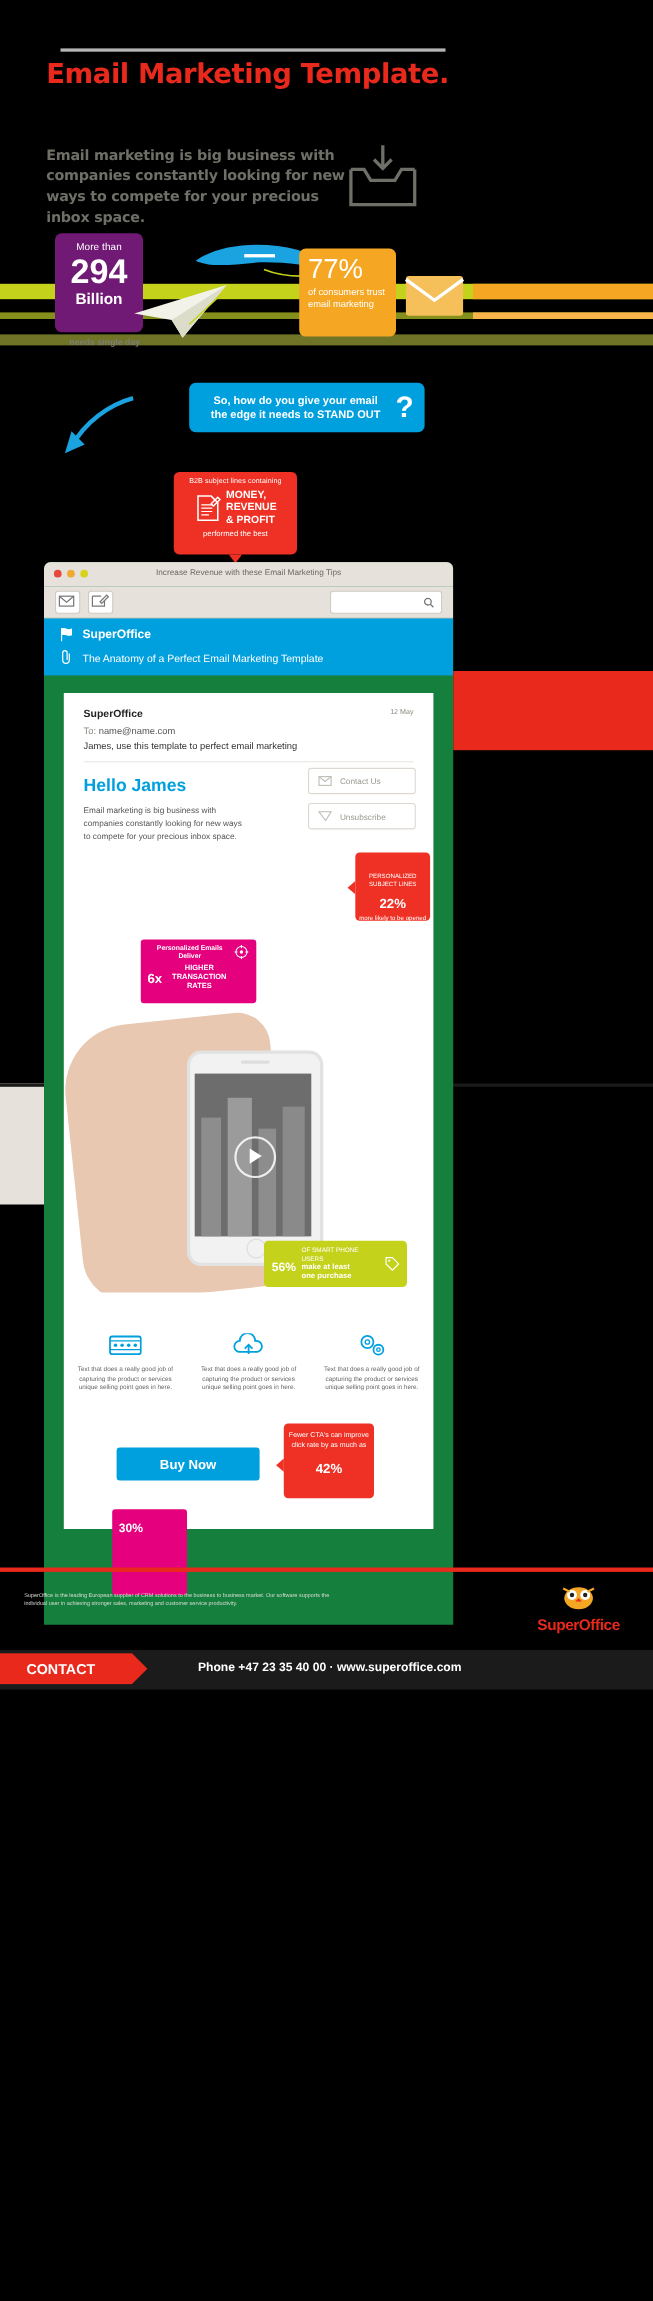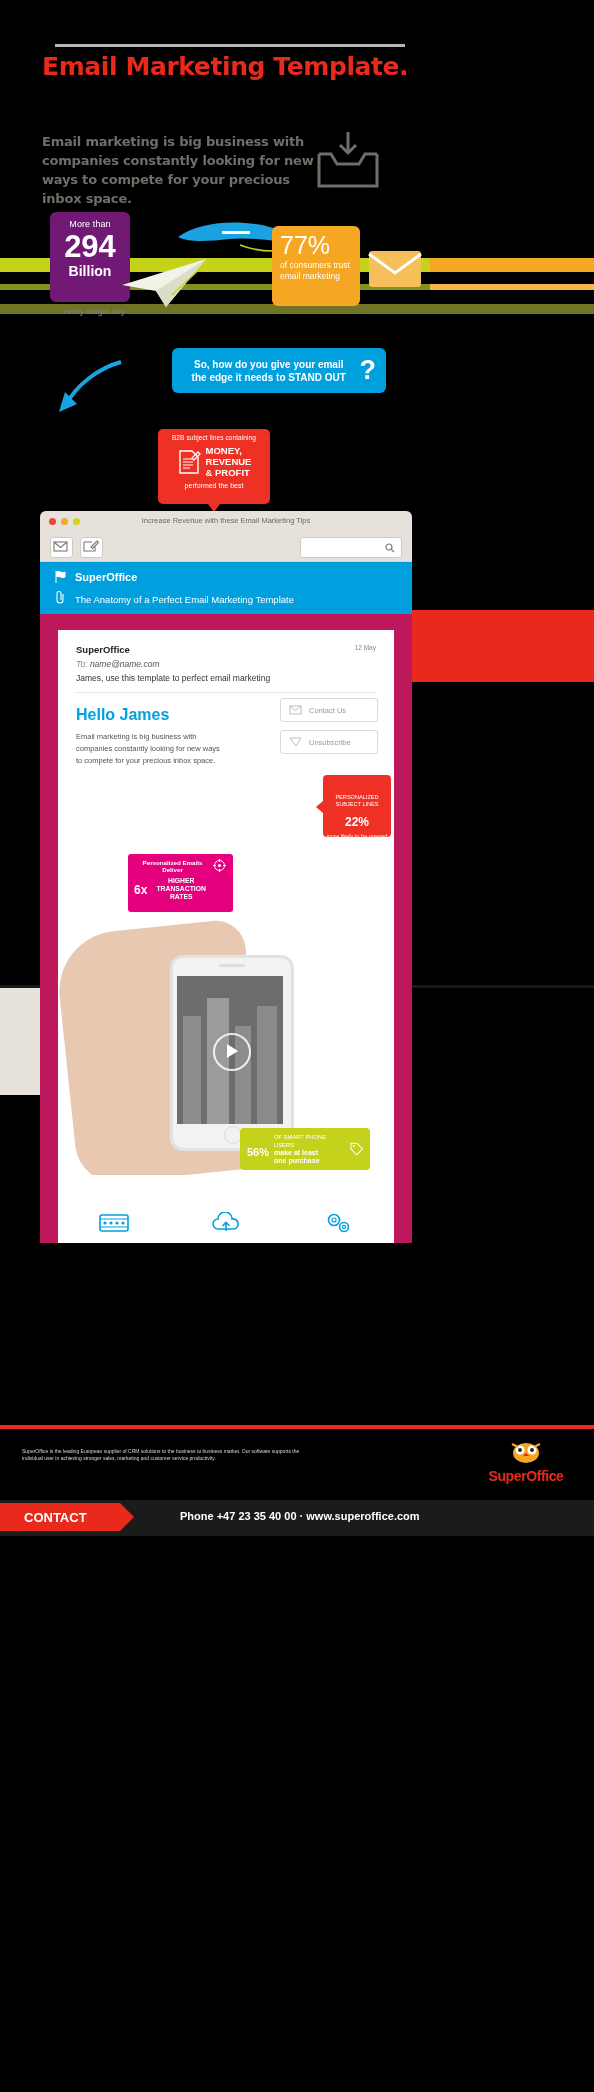--- a/index.html
+++ b/index.html
@@ -59,21 +59,21 @@
   .money{position:absolute;left:158px;top:429px;width:112px;height:75px;
          background:#ee3124;border-radius:5px;color:#fff;text-align:center;padding-top:5px;box-sizing:border-box;}
   .money .top{font-size:6.5px;letter-spacing:.1px;}
   .money .mid{display:flex;align-items:center;justify-content:center;margin-top:4px;gap:5px;}
   .money .mid .words{font-size:9.5px;font-weight:bold;line-height:11px;text-align:left;}
   .money .bot{font-size:7px;margin-top:4px;}
   .money .tail{position:absolute;left:50%;margin-left:-6px;bottom:-8px;width:0;height:0;
                border-left:6px solid transparent;border-right:6px solid transparent;border-top:8px solid #ee3124;}
 
   
-  .win{position:absolute;left:40px;top:511px;width:372px;height:732px;background:#be185d;
+  .win{position:absolute;left:40px;top:511px;width:372px;height:966px;background:#15803d;
        border-radius:6px 6px 0 0;overflow:hidden;}
   .win-bar{height:22px;background:#e6e2db;position:relative;}
   .dots{position:absolute;left:9px;top:7px;display:flex;gap:5px;}
   .dot{width:7px;height:7px;border-radius:50%;}
   .d1{background:#e8483c;} .d2{background:#f0a92f;} .d3{background:#d7d21c;}
   .win-title{position:absolute;left:0;right:0;top:5px;text-align:center;font-size:7.5px;color:#6a6a62;}
   .win-tools{height:28px;background:#e6e2db;position:relative;border-bottom:1px solid #d6d2ca;}
   .tool{position:absolute;top:4px;width:21px;height:19px;background:#fff;border:1px solid #cfcbc3;border-radius:3px;}
   .tool1{left:10px;} .tool2{left:40px;}
   .searchbox{position:absolute;right:10px;top:4px;width:100px;height:19px;background:#fff;border:1px solid #cfcbc3;border-radius:3px;}
@@ -82,21 +82,21 @@
   .mail-head{background:#00a0df;color:#fff;padding:8px 14px 9px 14px;}
   .mail-head .row{display:flex;align-items:center;gap:9px;}
   .mail-head .brand{font-size:11px;font-weight:bold;}
   .mail-head .sub{font-size:9.5px;margin-top:5px;}
 
   .mail-body{margin:16px 18px 0 18px;background:#fff;height:760px;position:relative;}
 
   .sender{padding:14px 18px 0 18px;position:relative;}
   .sender .from{font-size:9.5px;font-weight:bold;color:#222;}
   .sender .date{position:absolute;right:18px;top:14px;font-size:6.5px;color:#8a8a82;}
-  .sender .to{font-size:8.5px;color:#555;margin-top:4px;font-style:italic;}
+  .sender .to{font-size:8.5px;color:#555;margin-top:4px;}
   .sender .to b{color:#8a8a82;font-weight:normal;}
   .sender .subj{font-size:8.5px;color:#333;margin-top:4px;}
   .sep{margin:9px 18px 0 18px;height:1px;background:#e7e7e2;}
 
   .hello{margin:13px 0 0 18px;font-size:16px;font-weight:bold;color:#00a0df;}
   .bodytxt{margin:7px 0 0 18px;width:150px;font-size:7.5px;color:#555;line-height:12px;}
 
   .btn-side{position:absolute;right:16px;top:68px;width:98px;}
   .side-btn{height:22px;border:1px solid #ddd9d2;border-radius:3px;display:flex;align-items:center;
             padding-left:8px;gap:7px;font-size:7.5px;color:#9a9a92;margin-bottom:8px;background:#fff;}
@@ -212,21 +212,21 @@
     <path d="M8 22 C30 6 70 4 100 12 C118 17 126 24 128 30 C110 26 80 22 60 24 C40 26 20 28 8 22 Z" fill="#1aa3e0"></path>
     <rect x="52" y="16" width="28" height="3" fill="#fff"></rect>
     <path d="M70 30 C80 34 92 36 104 36" stroke="#c5d21b" stroke-width="1.5" fill="none"></path>
   </svg>
 
   <div class="green-card">
     <div class="more">More than</div>
     <div class="num">294</div>
     <div class="bil">Billion</div>
   </div>
-  <div class="esd">every single day</div>
+  <div class="esd">needs single day</div>
 
   <svg class="paper-plane" viewBox="0 0 90 55">
     <path d="M2 30 L86 4 L46 52 L36 36 Z" fill="#f2f2e8"></path>
     <path d="M36 36 L86 4 L46 52 Z" fill="#dcdccb"></path>
     <path d="M52 40 L86 8" stroke="#c5d21b" stroke-width="1.4" fill="none"></path>
   </svg>
 
   <div class="orange-card">
     <div class="num"><span>77</span><span>%</span></div>
     <div class="cap">of consumers trust email marketing</div>

